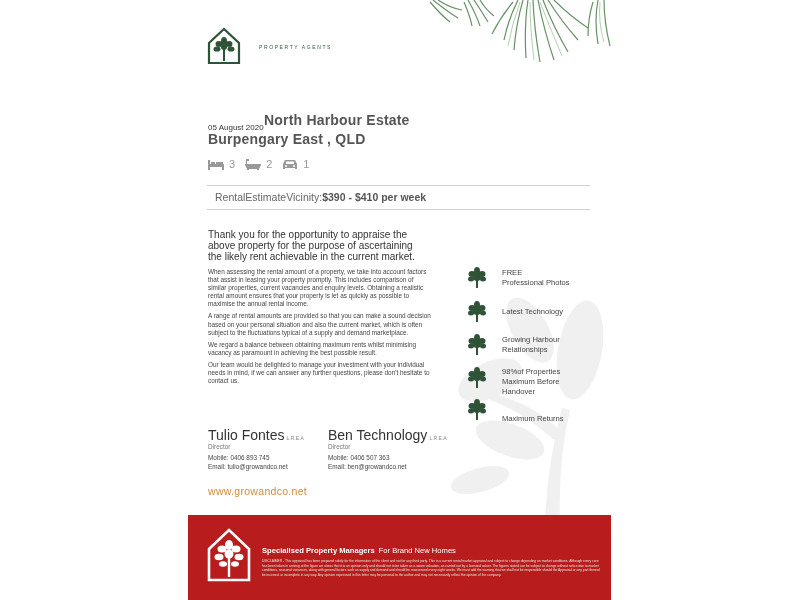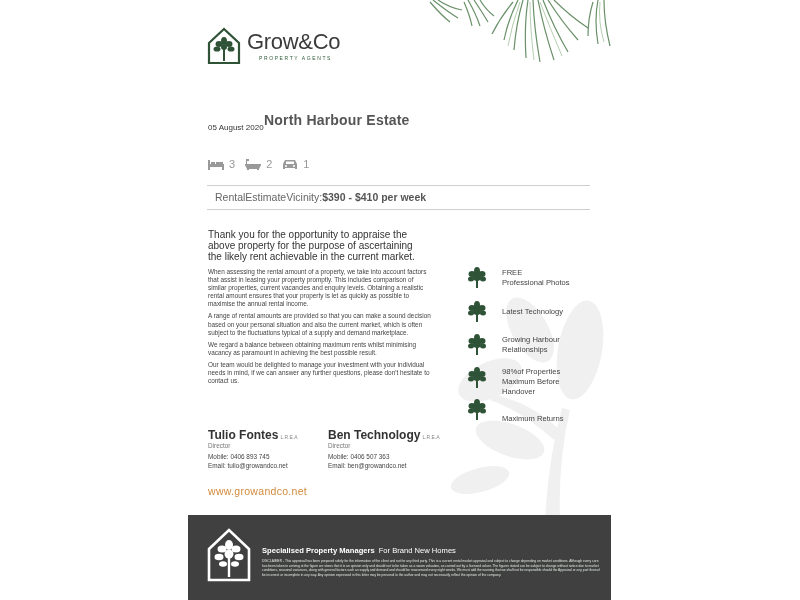--- a/index.html
+++ b/index.html
@@ -23,25 +23,25 @@
   .rental { position:absolute; left:27px; top:191px; font-size:10.5px; color:#666; }
   .rental b { color:#555;text-align:right; }
   .intro { position:absolute; left:20px; top:229px; width:220px; font-size:10px; color:#333; line-height:11px; }
   .body { position:absolute; left:20px; top:268px; width:225px; font-size:6.4px; color:#444; line-height:8.1px; }
   .body p { margin:0 0 4px 0; }
   .benefits { position:absolute; left:280px; top:266px; width:140px; }
   .benefit { display:flex; align-items:flex-end; margin-bottom:0; position:absolute; left:0; }
   .benefit svg { width:18px; height:22px; }
   .benefit .txt { position:absolute; left:34px; font-size:7.6px; color:#444; line-height:10px; white-space:nowrap; }
   .sig { position:absolute; top:431px; font-size:6.4px; color:#444; line-height:8.5px; }
-  .sig .nm { font-size:12px; font-weight:bold; color:#333; }
+  .sig .nm { font-size:14px; font-weight:normal; color:#333; }
   .sig .lrea { font-size:5px; color:#888; font-weight:normal; margin-left:2px; }
   .sig .role { color:#777; margin-bottom:3px; }
   .web { position:absolute; left:20px; top:485px; font-size:10.5px; font-weight:normal; color:#d28a3c; letter-spacing:0.3px; }
-  .footer { position:absolute; left:0; top:515px; width:423px; height:85px; background:#404040; }
+  .footer { position:absolute; left:0; top:515px; width:423px; height:85px; background:#b91c1c; }
   .footer .flogo { position:absolute; left:18px; top:12px; width:46px; height:56px; }
   .footer .tag { position:absolute; left:74px; top:31px; font-size:7.6px; color:#fff; white-space:nowrap; }
   .footer .tag b { margin-right:4px; }
   .footer .disc { position:absolute; left:74px; top:44px; width:338px; font-size:3.3px; line-height:4.5px; color:#dfe8df; }
 </style>
 </head>
 <body>
 
 <div class="page">
 
@@ -94,28 +94,28 @@
         <ellipse cx="17" cy="14" rx="3" ry="4"></ellipse>
           <ellipse cx="12" cy="17" rx="3.5" ry="3"></ellipse>
           <ellipse cx="22" cy="17" rx="3.5" ry="3"></ellipse>
         <ellipse cx="10" cy="22" rx="3.5" ry="2.6"></ellipse>
           <ellipse cx="24" cy="22" rx="3.5" ry="2.6"></ellipse>
           <ellipse cx="17" cy="20" rx="3" ry="3"></ellipse>
         <rect x="16" y="21" width="2" height="13"></rect>
       </g>
     </svg>
     <div class="brand">
-      <div class="name">Grow&amp;Co</div>
       <div class="sub">PROPERTY AGENTS</div>
     </div>
   </div>
 
   <div class="date">05 August 2020</div>
 
   <div class="title1">North Harbour Estate</div>
+  <div class="title2">Burpengary East , QLD</div>
 
   <div class="features">
     <div class="feat">
       <svg viewBox="0 0 16 11">
         <rect x="0" y="1" width="2" height="10" fill="#999"></rect>
           <rect x="2" y="5" width="14" height="3" fill="#999"></rect>
         <rect x="14" y="8" width="2" height="3" fill="#999"></rect>
           <rect x="3" y="3" width="4" height="2" fill="#999"></rect>
           <rect x="8" y="3" width="7" height="2" fill="#999"></rect>
       </svg>

